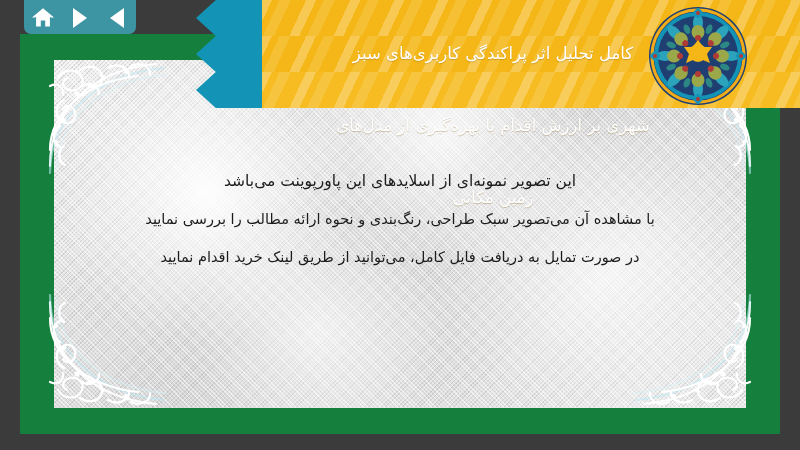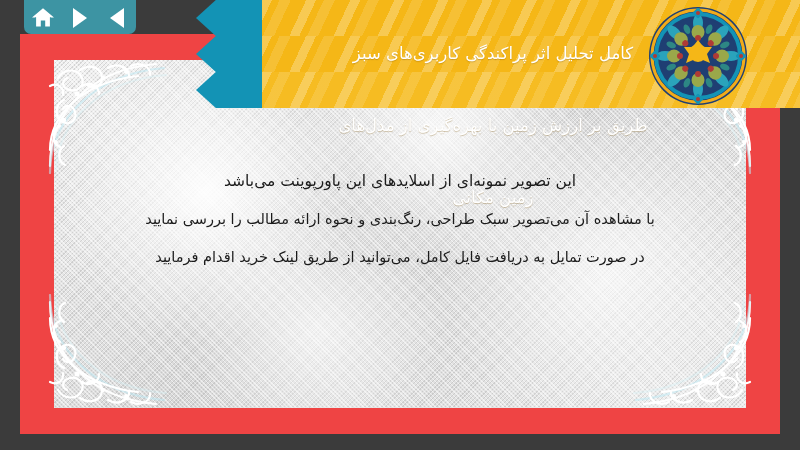--- a/index.html
+++ b/index.html
@@ -53,21 +53,21 @@
   .tri-left  { border-right: 14px solid #ffffff; }
   .tri-right { border-left: 14px solid #ffffff; }
 
   
   #slide {
     position: absolute;
     left: 20px;
     top: 34px;
     width: 760px;
     height: 400px;
-    background: #ef4444;
+    background: #15803d;
     box-sizing: border-box;
     overflow: hidden;
     z-index: 10;
   }
   #slide-inner {
     position: absolute;
     left: 34px;
     top: 26px;
     right: 34px;
     bottom: 26px;
@@ -314,41 +314,41 @@
           <circle cx="83" cy="44" r="2.2"></circle>
           <circle cx="106" cy="38" r="2"></circle>
           <circle cx="36" cy="108" r="2"></circle>
         </g>
       </svg>
     </div>
 
     <div id="body">
       <span class="bline">این تصویر نمونه‌ای از اسلایدهای این پاورپوینت می‌باشد</span>
       <span class="bline">با مشاهده آن می‌تصویر سبک طراحی، رنگ‌بندی و نحوه ارائه مطالب را بررسی نمایید</span>
-      <span class="bline">در صورت تمایل به دریافت فایل کامل، می‌توانید از طریق لینک خرید اقدام فرمایید</span>
+      <span class="bline">در صورت تمایل به دریافت فایل کامل، می‌توانید از طریق لینک خرید اقدام نمایید</span>
     </div>
   </div>
 
   <div id="banner-wrap">
     <div class="band" id="band1">
       <div class="tealtab"></div>
       <div class="yellow"></div>
     </div>
     <div class="band" id="band2">
       <div class="tealtab"></div>
       <div class="yellow"></div>
     </div>
     <div class="band" id="band3">
       <div class="tealtab"></div>
       <div class="yellow"></div>
     </div>
 
     <div id="title-text">
       <span class="tline">کامل تحلیل اثر پراکندگی کاربری‌های سبز</span>
-      <span class="tline">طریق بر ارزش زمین با بهره‌گیری از مدل‌های</span>
+      <span class="tline">شهری بر ارزش اقدام با بهره‌گیری از مدل‌های</span>
       <span class="tline">زمین مکانی</span>
     </div>
   </div>
 
   <div id="medallion">
     <svg width="100" height="100" viewBox="0 0 100 100" aria-hidden="true">
       <circle cx="50" cy="50" r="49" fill="#1f3f73"></circle>
       <circle cx="50" cy="50" r="46" fill="none" stroke="#f0ab1a" stroke-width="3"></circle>
       <circle cx="50" cy="50" r="42" fill="none" stroke="#1393b5" stroke-width="4"></circle>
       <circle cx="50" cy="50" r="38" fill="#1f3f73"></circle>

